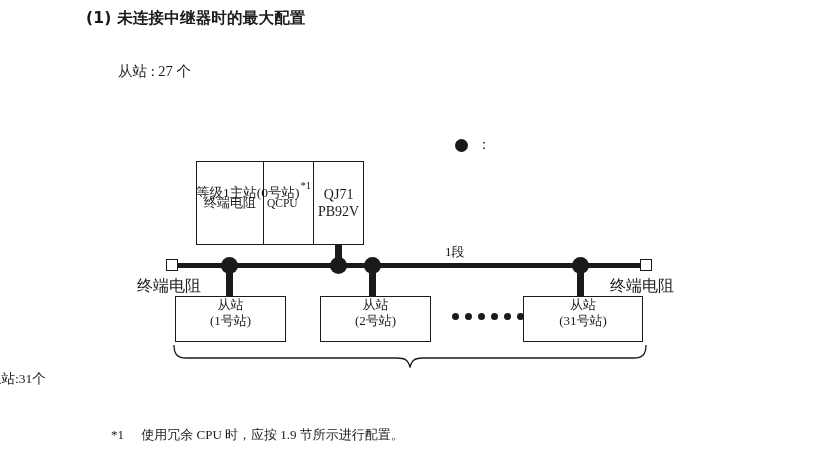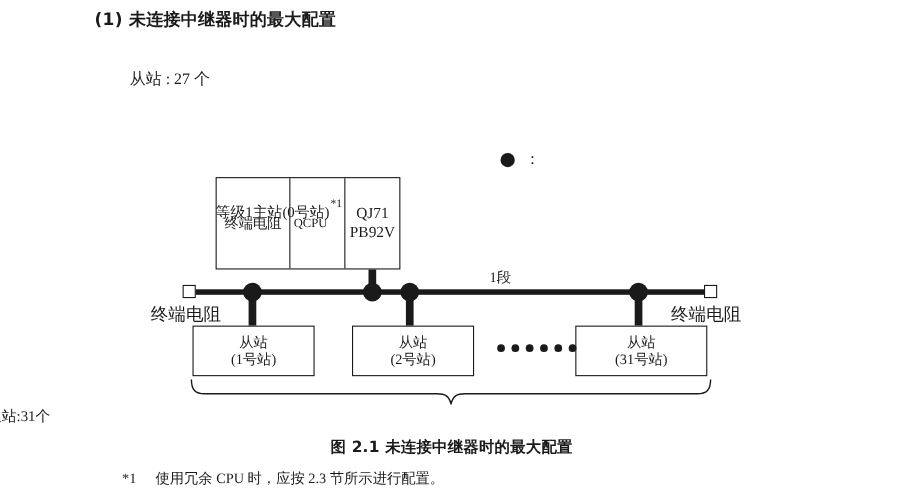--- a/index.html
+++ b/index.html
@@ -184,21 +184,20 @@
   .slave {
     position: absolute;
     top: 296px;
     height: 46px;
     border: 1.4px solid #1a1a1a;
     box-sizing: border-box;
     background: #ffffff;
     display: flex;
     flex-direction: column;
     align-items: center;
-    justify-content: center;
     font-size: 13px;
     line-height: 1.25;
   }
   .slave span { display: block; }
 
   .ellipsis {
     position: absolute;
     left: 452px;
     top: 313px;
     display: flex;
@@ -326,20 +325,19 @@
   </div>
 
   <svg class="brace" viewBox="0 0 476 24" preserveAspectRatio="none">
     <path d="M2,1 C2,11 6,14 14,14 L225,14 C233,14 236,16 238,23
              C240,16 243,14 251,14 L462,14 C470,14 474,11 474,1" fill="none" stroke="#1a1a1a" stroke-width="1.3"></path>
   </svg>
   <div class="brace-total">
     <span>从站:31个</span>
   </div>
 
-  <div class="fig-caption">图 2.1  未连接中继器时的最大配置</div>
 
   <div class="footnote">
     <span class="fn-mark">*1</span>
-    <span>使用冗余 CPU 时，应按 2.3 节所示进行配置。</span>
+    <span>使用冗余 CPU 时，应按 1.9 节所示进行配置。</span>
   </div>
 
 </div>
 
 </body></html>

